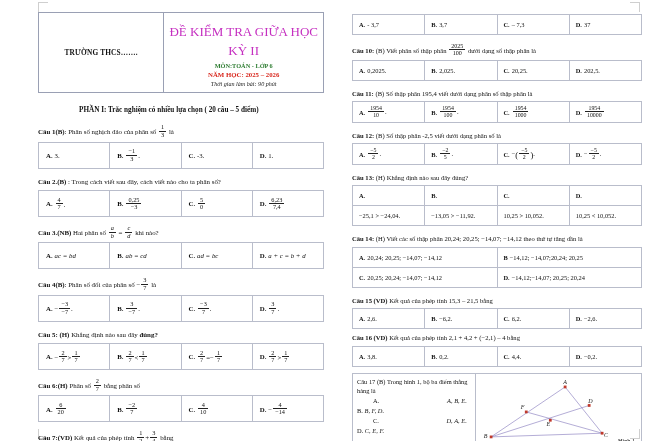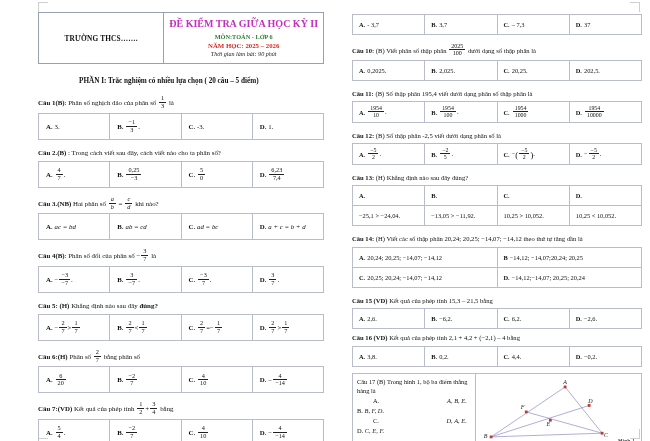--- a/index.html
+++ b/index.html
@@ -51,21 +51,21 @@
     padding: 4px 2px;
     text-align: center;
   }
   .hdr-school {
     width: 44%;
     font-weight: bold;
     font-size: 7.3px;
     letter-spacing: .2px;
   }
   .hdr-right { width: 56%; line-height: 1.45; }
-  .t-exam { color: #c52fc0; font-weight: bold; font-size: 10px; }
+  .t-exam { color: #c52fc0; font-weight: normal; font-size: 13px; margin-top: 6px; }
   .t-subject { color: #2e7d32; font-weight: bold; font-size: 6.3px; }
   .t-year { color: #d8261c; font-weight: bold; font-size: 6.8px; }
   .t-time { font-style: italic; font-size: 6.1px; color: #222; }
 
   .part-title {
     font-weight: bold;
     font-size: 7.2px;
     margin: 13px 0 10px 0;
     padding-left: 41px;
   }

